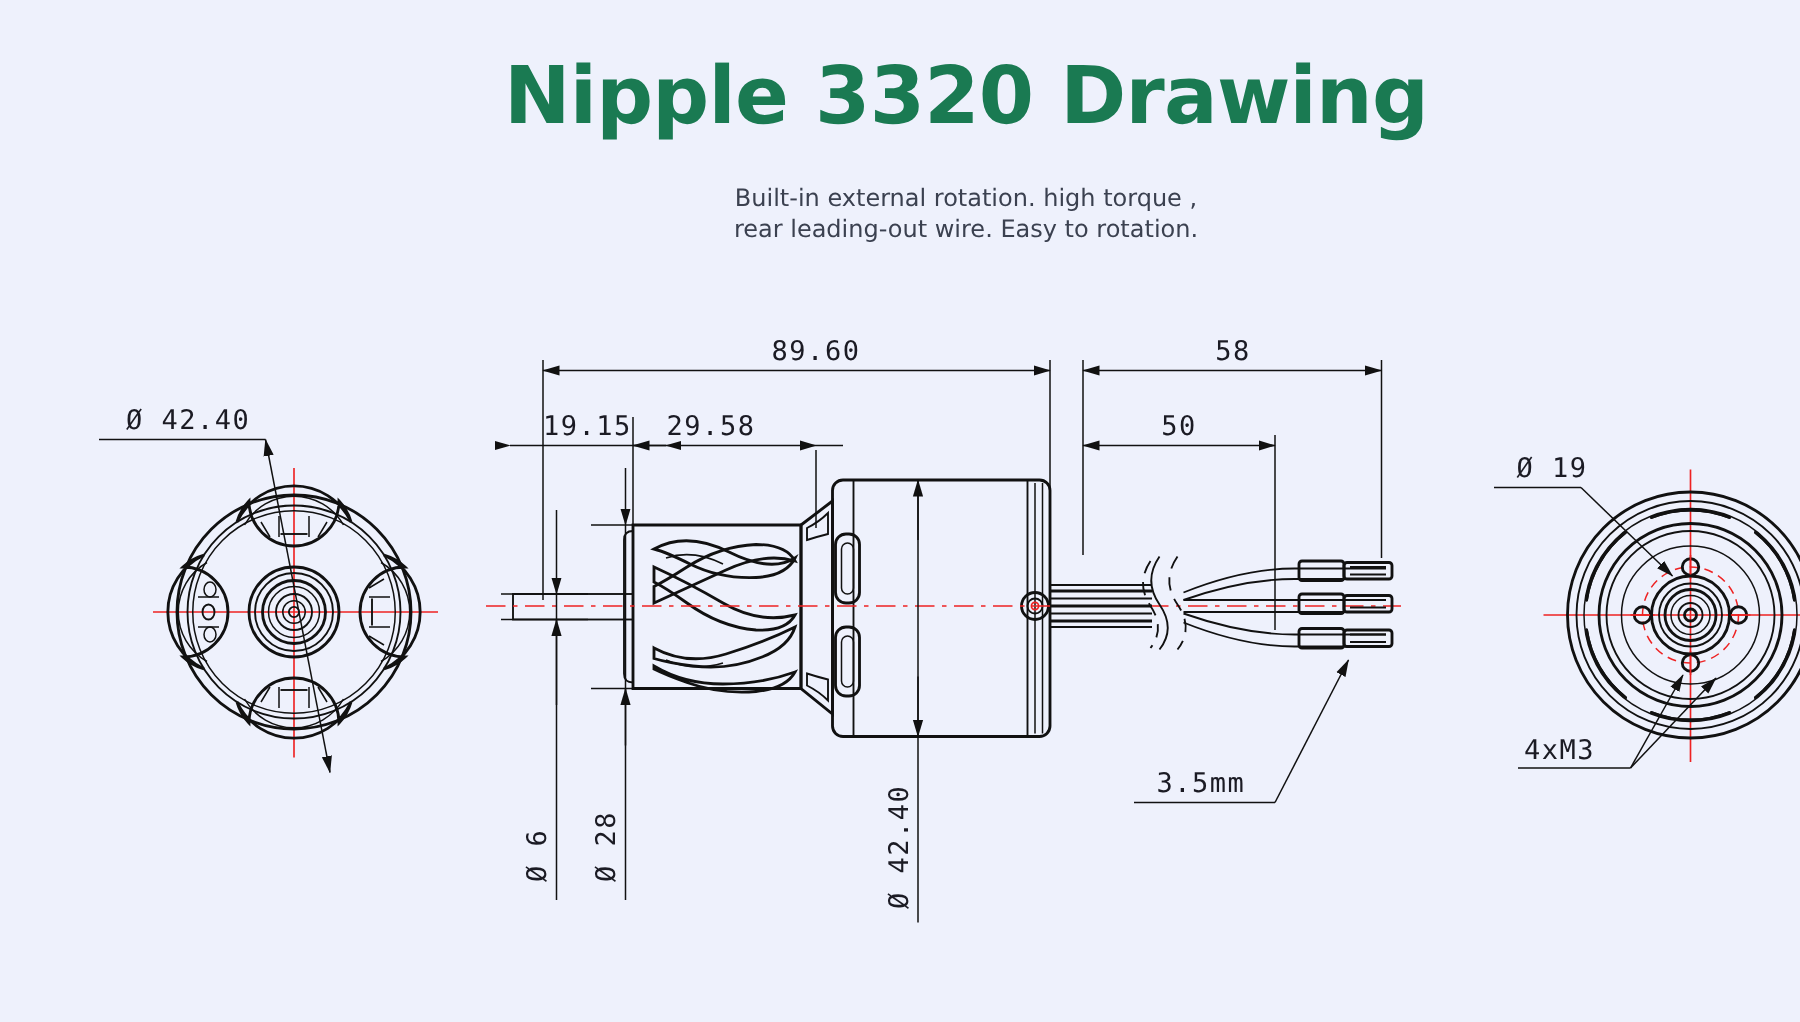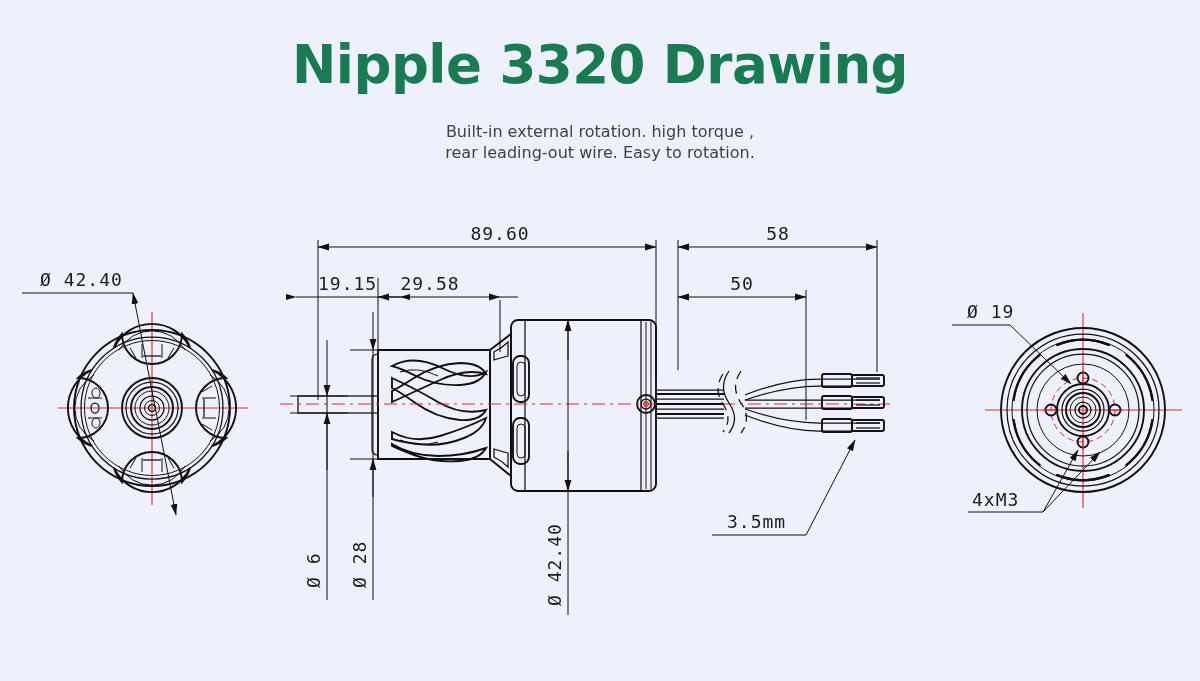--- a/index.html
+++ b/index.html
@@ -2,21 +2,21 @@
 <html><head>
 <meta charset="utf-8">
 <style>
   html,body{margin:0;padding:0;}
   body{
     width:1200px;height:681px;
     background:#eef1fc;
     font-family:"DejaVu Sans", sans-serif;
     overflow:hidden;
   }
-  #stage{position:relative;width:1123px;height:681px;}
+  #stage{position:relative;width:1123px;height:681px;margin-left:44px;}
 
   
   .title{
     position:absolute;left:0;top:34px;width:1200px;
     text-align:center;
     font-family:"DejaVu Sans", sans-serif;
     font-size:53px;font-weight:700;letter-spacing:-0.5px;
     color:#1a7a52;
     white-space:nowrap;
   }

